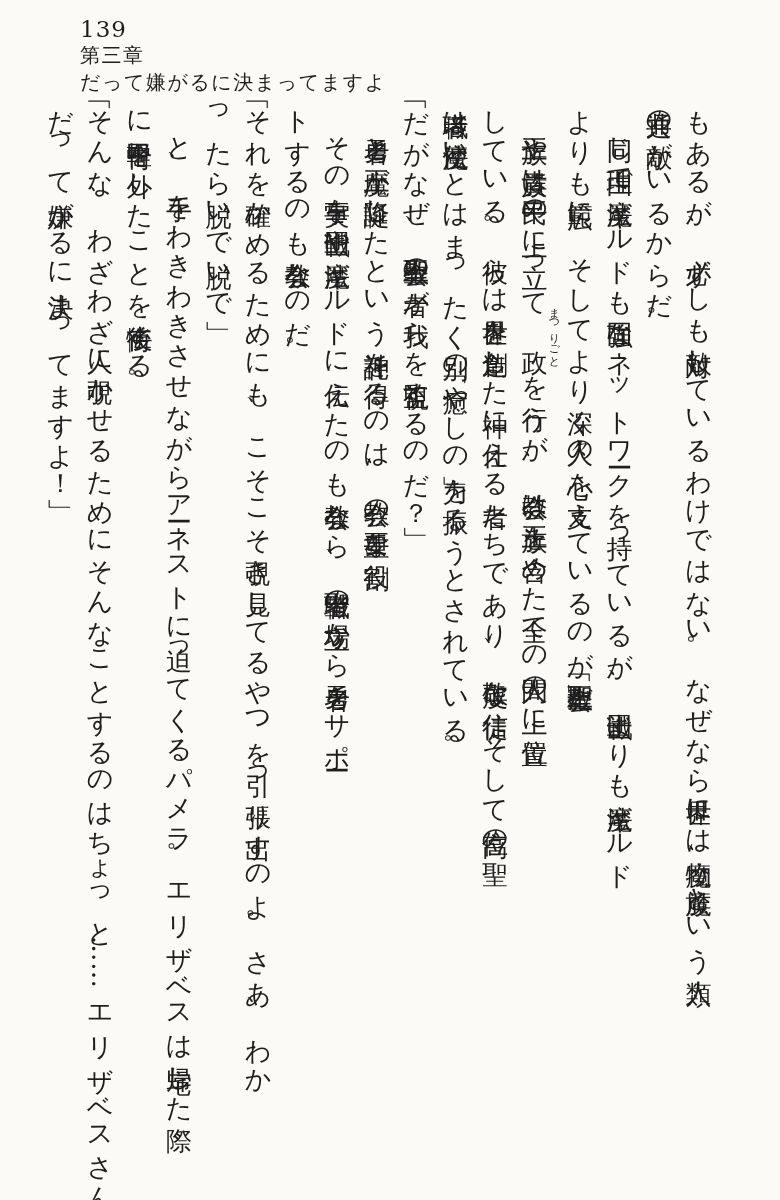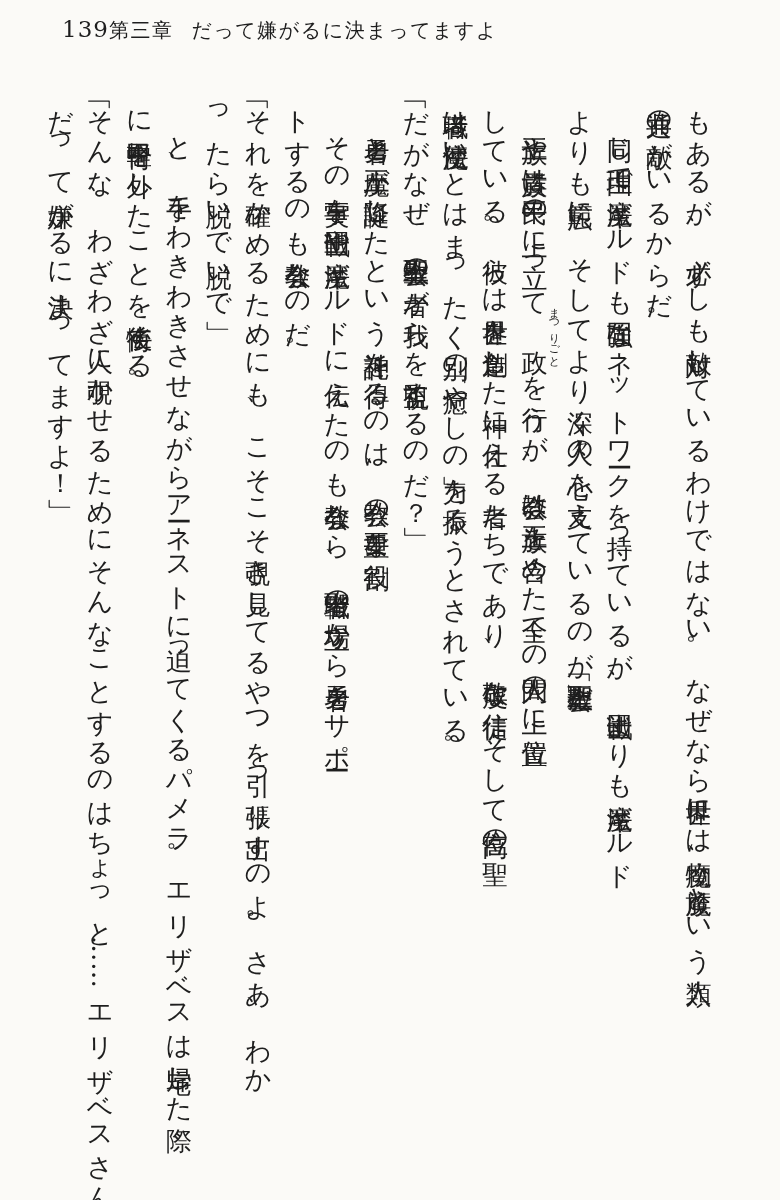--- a/index.html
+++ b/index.html
@@ -20,20 +20,21 @@
     inset: 0;
   }
   
   .running-head {
     position: absolute;
     top: 16px;
     left: 62px;
     display: flex;
     align-items: baseline;
     white-space: nowrap;
+    flex-direction: column;
   }
   .page-number {
     font-size: 23px;
     letter-spacing: 1px;
   }
   .chapter-label {
     font-size: 20px;
     letter-spacing: 1.5px;
   }
   .chapter-title {

